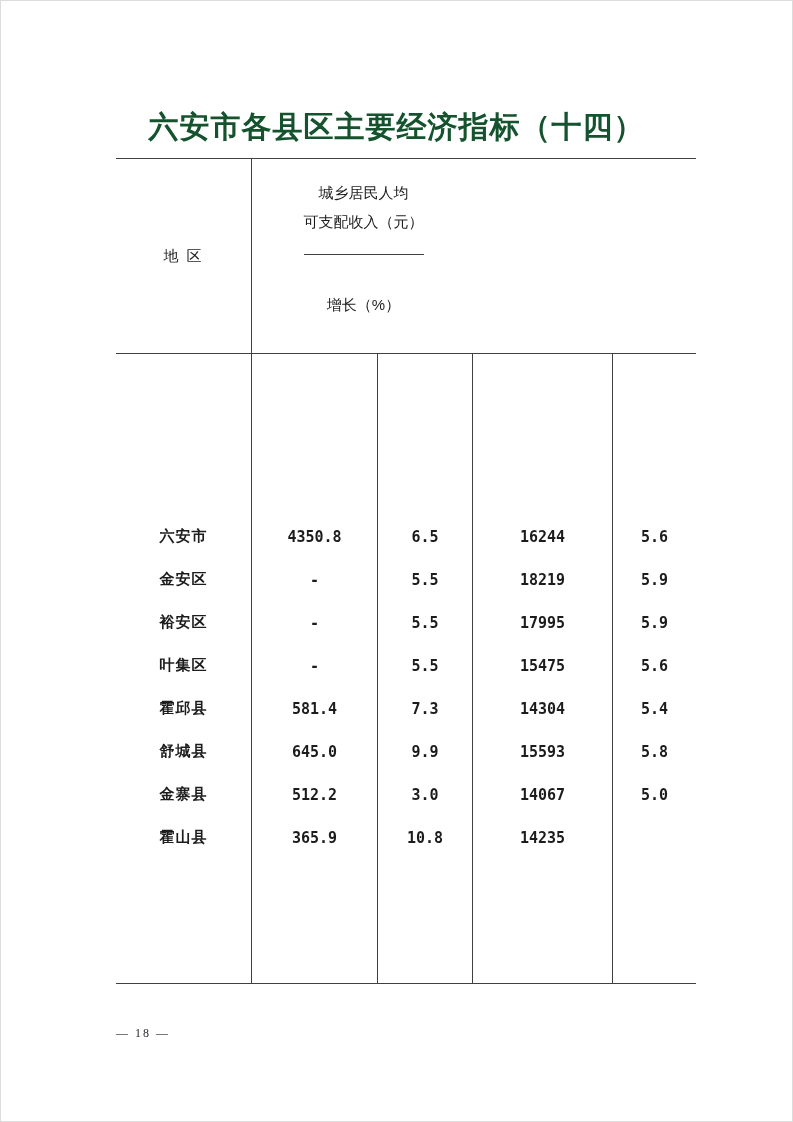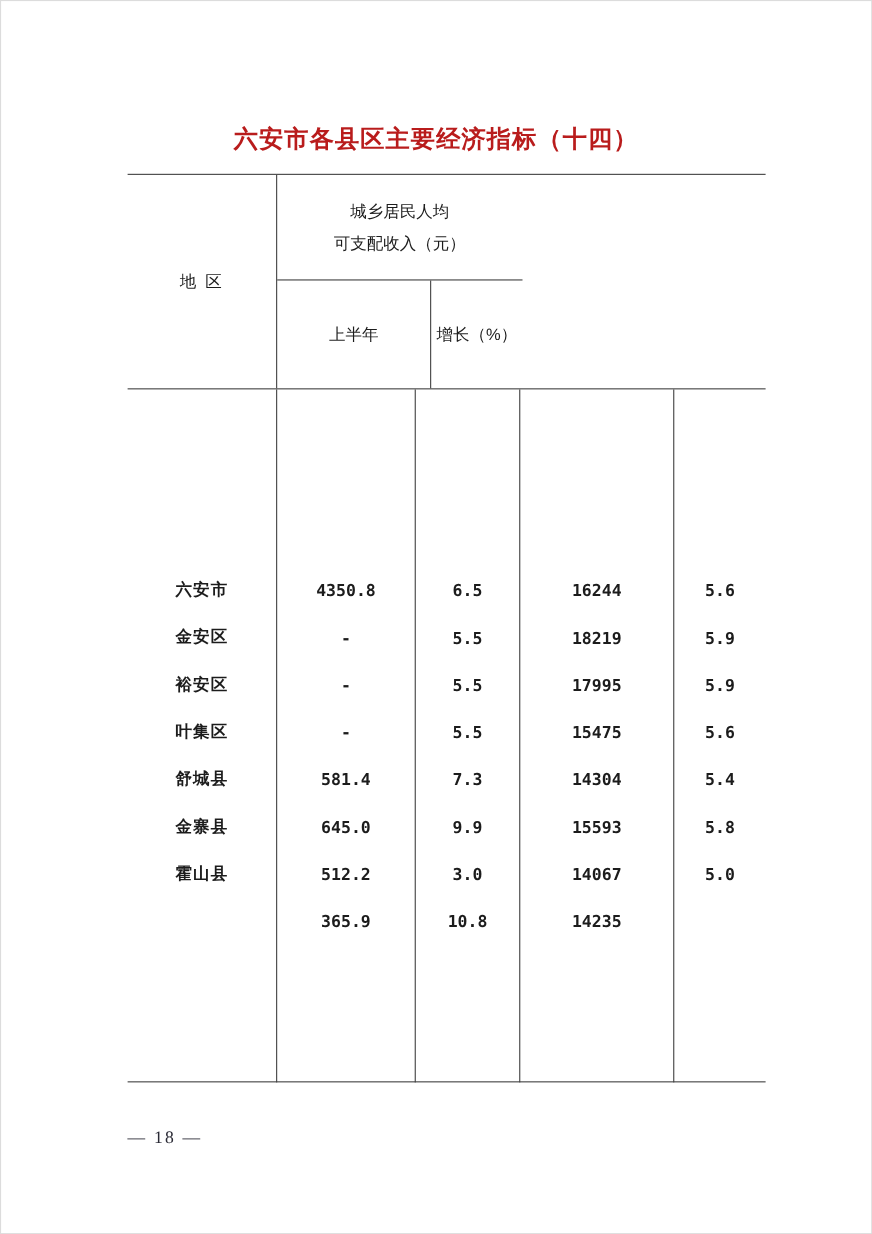--- a/index.html
+++ b/index.html
@@ -20,24 +20,24 @@
     border:1px solid #dcdcdc;
     overflow:hidden;
   }
   .title{
     position:absolute;
     top:108px;left:0;
     width:100%;
     text-align:center;
     font-family:"Liberation Serif","DejaVu Serif",serif;
     font-weight:bold;
-    font-size:22px;
+    font-size:30px;
     line-height:36px;
     letter-spacing:1px;
-    color:#b91c1c;
+    color:#14532d;
   }
   .table{
     position:absolute;
     left:115px;top:157px;
     width:580px;height:826px;
     border-top:1px solid var(--line);
     border-bottom:1px solid var(--line);
     font-size:15px;
   }
   
@@ -47,21 +47,21 @@
     border-bottom:1px solid var(--line);
   }
   .th-region{
     width:136px;
     border-right:1px solid var(--line);
     display:flex;align-items:center;justify-content:center;
     letter-spacing:2px;
   }
   .group{display:flex;flex-direction:column;}
   .group-1{width:221px;border-right:1px solid var(--line);}
-  .group-2{width:223px;}
+  .group-2{width:223px;align-items:center;}
   .group-title{
     height:96px;
     border-bottom:1px solid var(--line);
     display:flex;flex-direction:column;
     align-items:center;justify-content:center;
     line-height:29px;
   }
   .subrow{flex:1;display:flex;}
   .sub{
     display:flex;flex-direction:column;
@@ -93,21 +93,21 @@
   }
   .col-region .val{
     font-family:"Liberation Sans","DejaVu Sans",sans-serif;
     letter-spacing:1px;
   }
   
   .pageno{
     position:absolute;
     left:115px;top:1025px;
     font-family:"Liberation Serif","DejaVu Serif",serif;
-    font-size:16px;
+    font-size:12px;
     letter-spacing:2px;
     color:#2a2a35;
   }
 </style>
 </head>
 <body>
 
 <div class="page">
 
   <div class="title">六安市各县区主要经济指标（十四）</div>
@@ -117,33 +117,33 @@
     <div class="thead">
       <div class="th-region">地 区</div>
 
 
       <div class="group group-2">
         <div class="group-title">
           <div>城乡居民人均</div>
           <div>可支配收入（元）</div>
         </div>
         <div class="subrow">
-          <div class="sub sub-3">上半年</div>
           <div class="sub sub-4">增长（%）</div>
         </div>
       </div>
     </div>
 
     <div class="tbody">
 
       <div class="col col-region">
         <div class="val">六安市</div>
         <div class="val">金安区</div>
         <div class="val">裕安区</div>
         <div class="val">叶集区</div>
+        <div class="val">霍邱县</div>
         <div class="val">舒城县</div>
         <div class="val">金寨县</div>
         <div class="val">霍山县</div>
       </div>
 
       <div class="col col-loan">
         <div class="val">4350.8</div>
         <div class="val">-</div>
         <div class="val">-</div>
         <div class="val">-</div>

